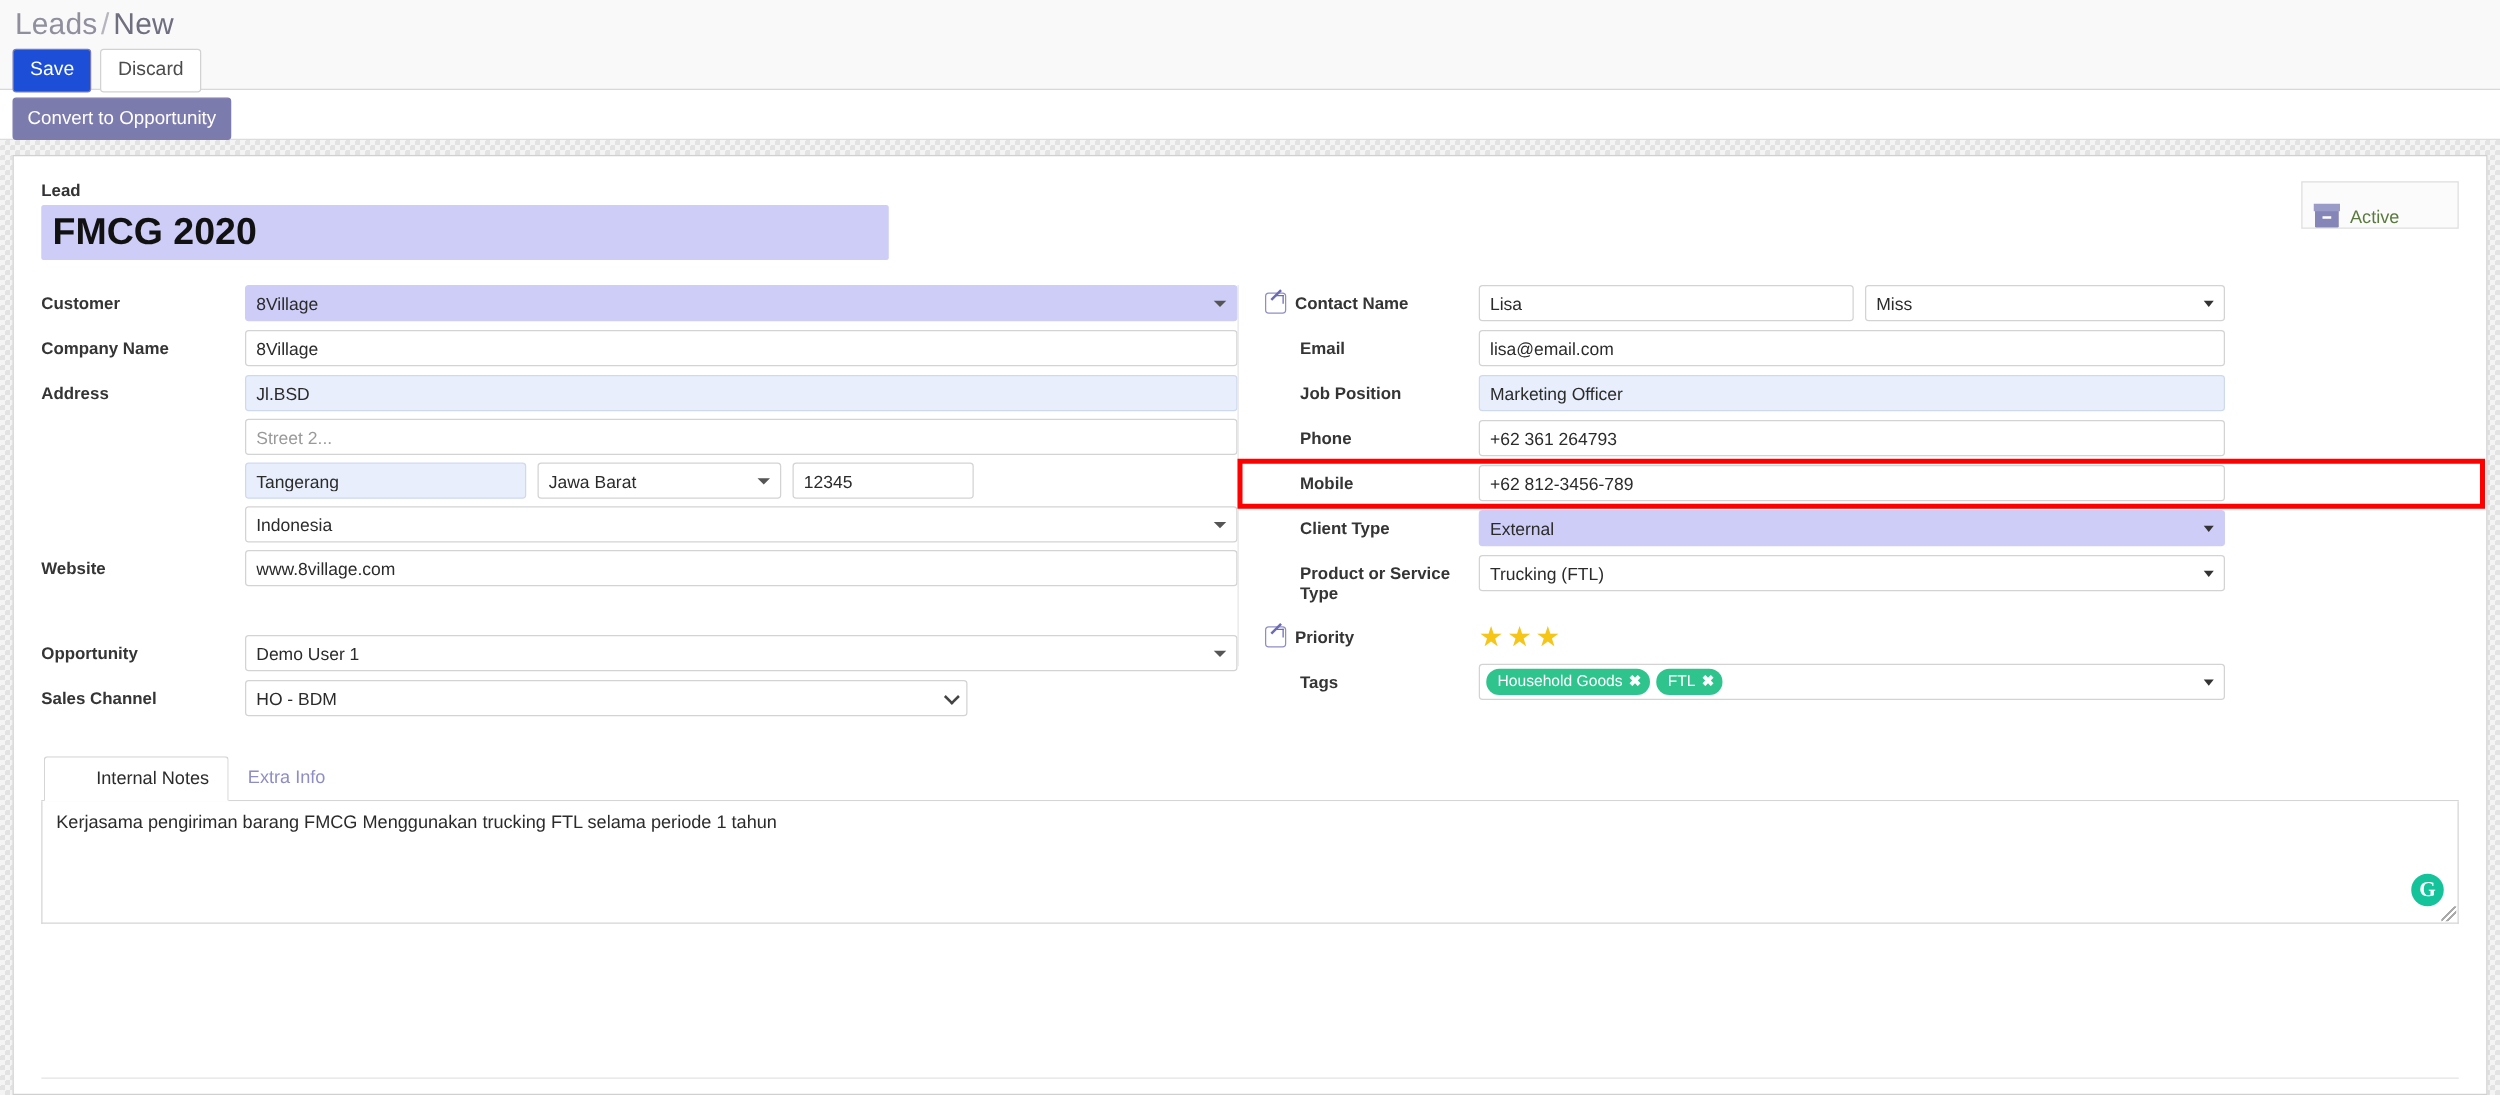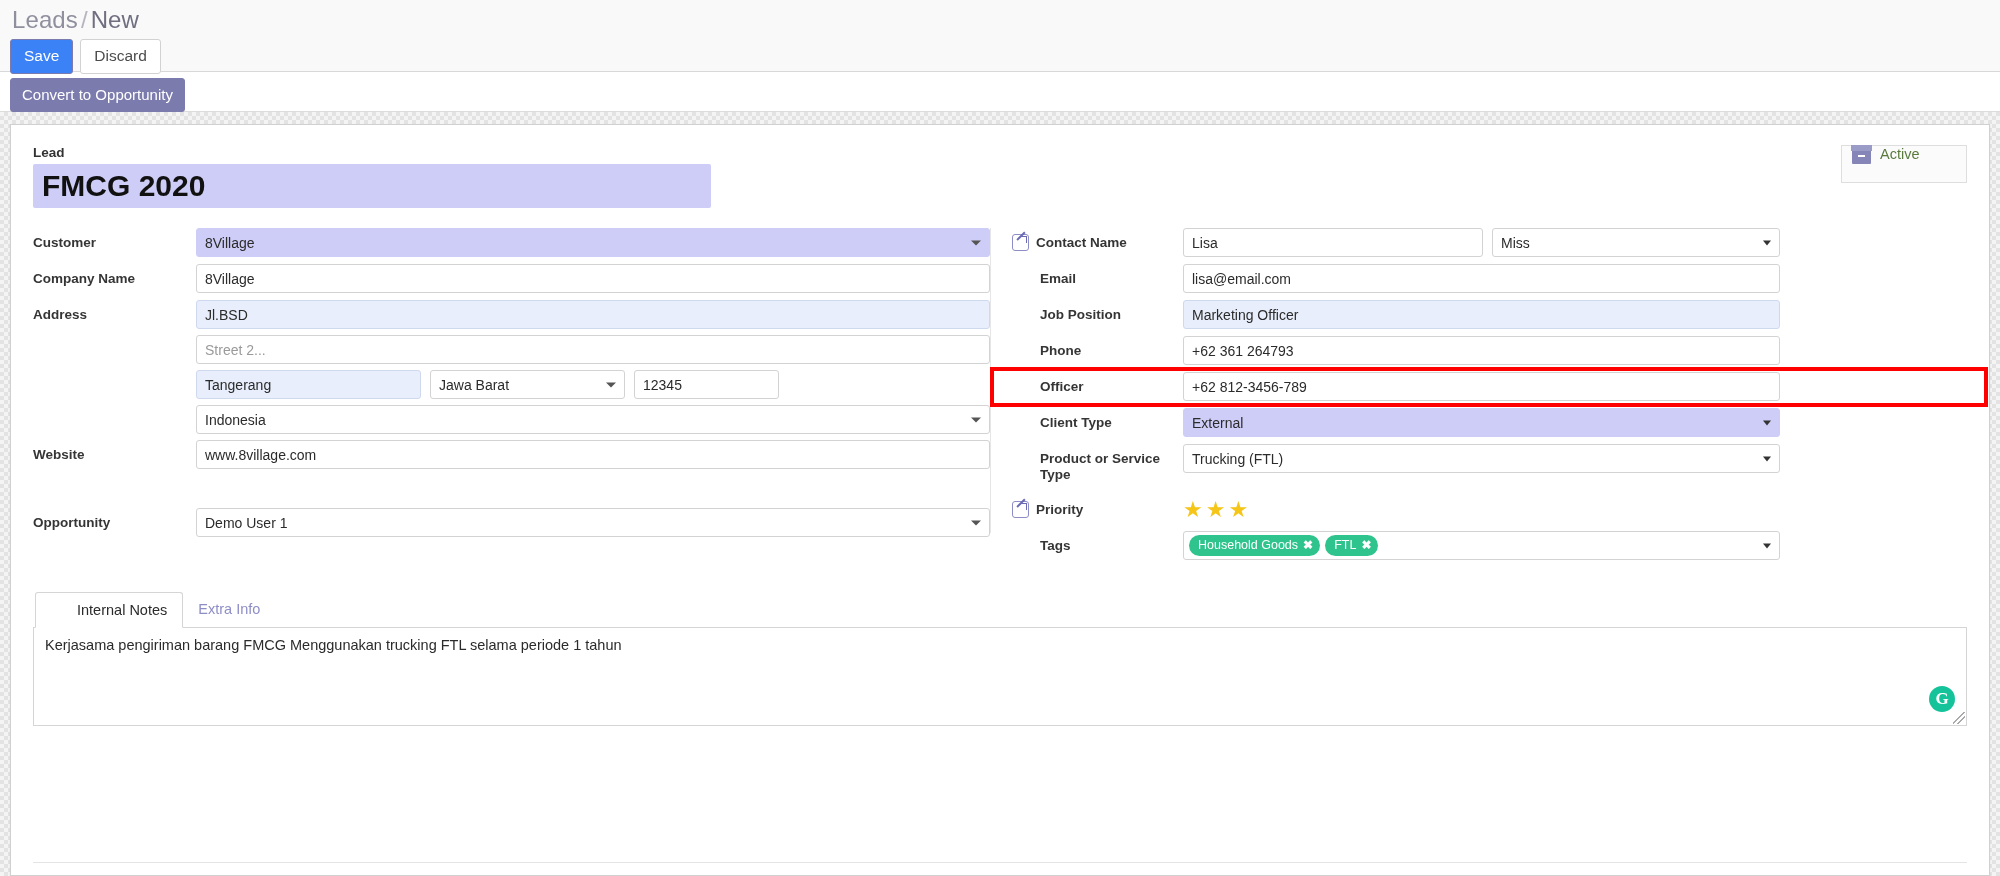--- a/index.html
+++ b/index.html
@@ -33,21 +33,21 @@
   .btnrow { margin-top: 5px; display: flex; gap: 7px; }
   .btn {
     font-size: 15.5px;
     line-height: 1;
     padding: 8px 13px 9px 13px;
     border-radius: 3px;
     cursor: pointer;
     font-family: "Liberation Sans", sans-serif;
   }
   .btn-primary {
-    background: #3b82f6;
+    background: #1d4ed8;
     color: #ffffff;
     border: 1px solid #7c7bad;
   }
   .btn-default {
     background: #ffffff;
     color: #4c4c4c;
     border: 1px solid #d2d2d2;
   }
 
   
@@ -109,21 +109,21 @@
   }
   .statusbox {
     position: absolute;
     right: 22px;
     top: 20px;
     width: 126px;
     height: 38px;
     border: 1px solid #dedede;
     background: #fbfbfb;
     display: flex;
-    align-items: flex-start;
+    align-items: flex-end;
     padding-left: 10px;
     gap: 9px;
   }
   .archive-icon {
     width: 19px; height: 18px;
     background: #8585b8;
     position: relative;
     border-radius: 1px;
   }
   .archive-icon::before {
@@ -445,20 +445,29 @@
       <div class="row">
         <div class="lbl lbl-l">Opportunity</div>
         <div class="fields">
           <div class="sel-wrap">
             <input class="inp" value="Demo User 1" style="">
             <span class="caret"></span>
           </div>
         </div>
       </div>
 
+      <div class="row">
+        <div class="lbl lbl-l">Sales Channel</div>
+        <div class="fields">
+          <div class="sel-wrap" style="width:578px;">
+            <input class="inp" value="HO - BDM" style="">
+            <span class="chev"></span>
+          </div>
+        </div>
+      </div>
     </div>
 
     <div class="col col-right">
 
       <div class="row">
         <div class="lbl lbl-r lbl-ext">
           <span class="extlink"></span>
           <span class="txt">Contact Name</span>
         </div>
         <div class="fields">
@@ -485,21 +494,21 @@
       </div>
 
       <div class="row">
         <div class="lbl lbl-r indent">Phone</div>
         <div class="fields">
           <input class="inp" style="width: 597px;" value="+62 361 264793">
         </div>
       </div>
 
       <div class="row">
-        <div class="lbl lbl-r indent">Officer</div>
+        <div class="lbl lbl-r indent">Mobile</div>
         <div class="fields">
           <input class="inp" style="width: 597px;" value="+62 812-3456-789">
         </div>
       </div>
 
       <div class="row">
         <div class="lbl lbl-r indent">Client Type</div>
         <div class="fields">
           <div class="sel-wrap" style="width:597px;">
             <input class="inp lav" value="External" style="">

